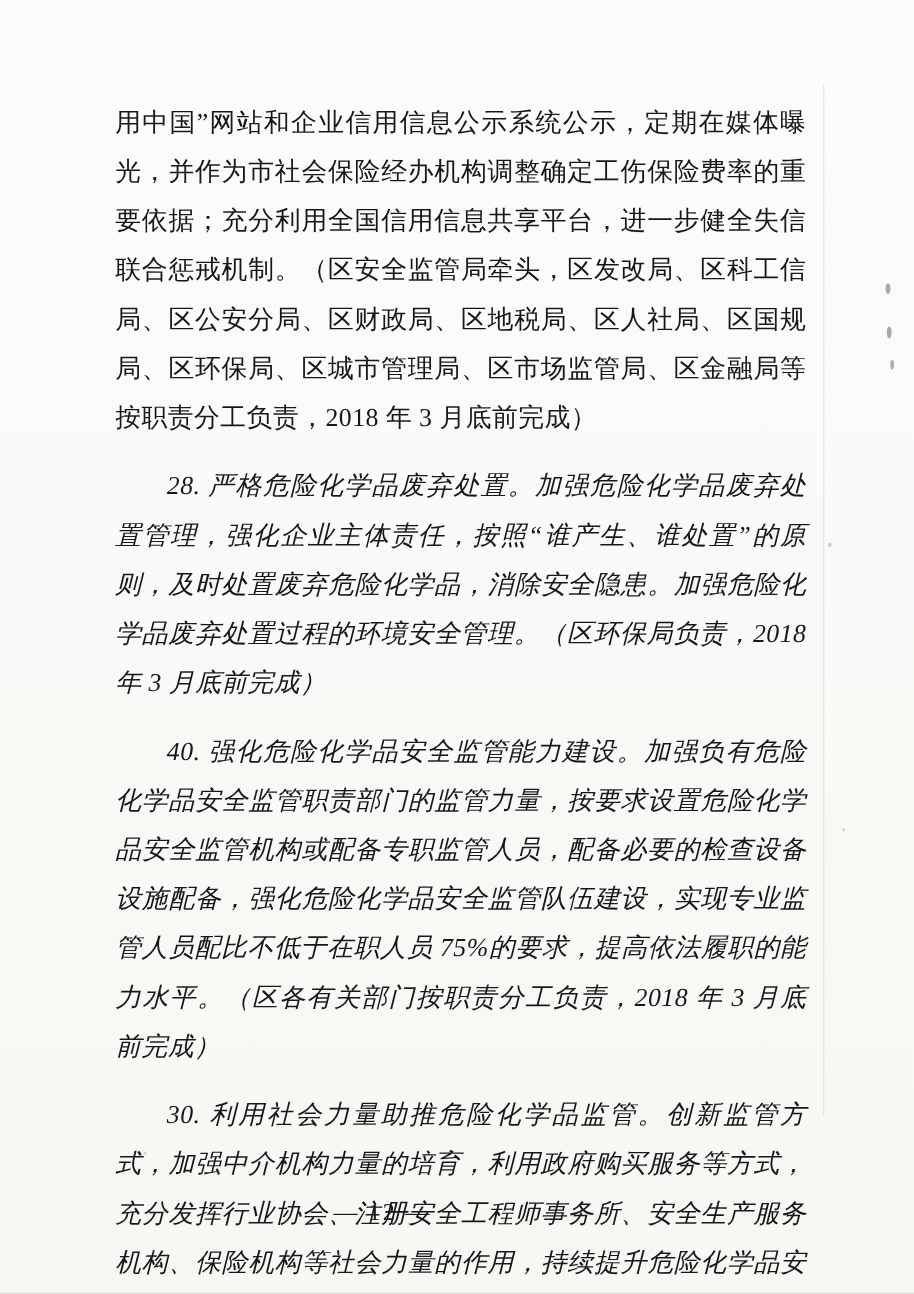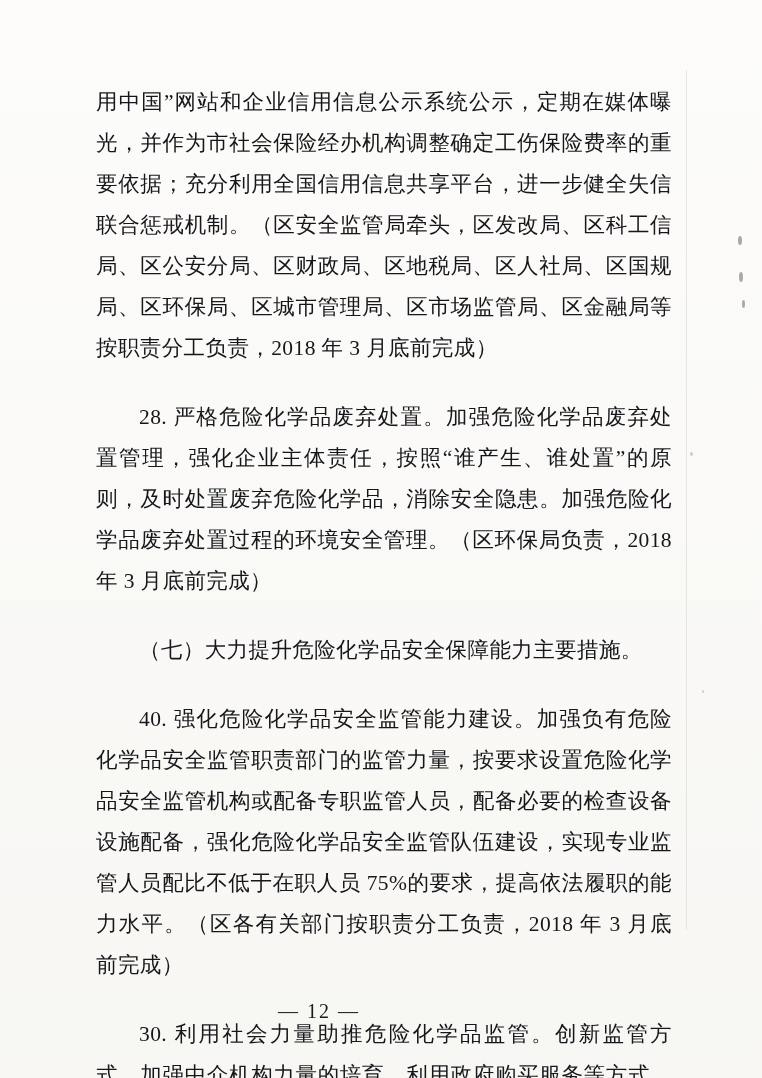--- a/index.html
+++ b/index.html
@@ -36,21 +36,22 @@
     line-height: 41px;
     letter-spacing: 0.4px;
     text-align: justify;
     text-justify: inter-character;
     color: #16171a;
   }
   .indent {
     text-indent: 43px;
   }
   .block-gap {
-    margin-top: 28px;
+    margin-top: 16px;
+    font-style: italic;
   }
   .page-number {
     position: absolute;
     left: 0;
     top: 1000px;
     width: 638px;
     text-align: center;
     font-size: 20px;
     letter-spacing: 2px;
     color: #1a1a1a;
@@ -90,21 +91,20 @@
   <div class="edge-mark" style="left:742px; top:300px; width:3px; height:8px;"></div>
   <div class="noise" style="left:690px; top:452px; width:3px; height:4px;"></div>
   <div class="noise" style="left:702px; top:690px; width:2px; height:3px;"></div>
   <div class="noise" style="left:120px; top:960px; width:2px; height:2px;"></div>
 
   <div class="content">
     <p class="para">用中国”网站和企业信用信息公示系统公示，定期在媒体曝光，并作为市社会保险经办机构调整确定工伤保险费率的重要依据；充分利用全国信用信息共享平台，进一步健全失信联合惩戒机制。（区安全监管局牵头，区发改局、区科工信局、区公安分局、区财政局、区地税局、区人社局、区国规局、区环保局、区城市管理局、区市场监管局、区金融局等按职责分工负责，2018 年 3 月底前完成）</p>
 
     <p class="para indent block-gap">28. 严格危险化学品废弃处置。加强危险化学品废弃处置管理，强化企业主体责任，按照“谁产生、谁处置”的原则，及时处置废弃危险化学品，消除安全隐患。加强危险化学品废弃处置过程的环境安全管理。（区环保局负责，2018 年 3 月底前完成）</p>
 
-    <p class="para indent block-gap">（七）大力提升危险化学品安全保障能力主要措施。</p>
 
     <p class="para indent block-gap">40. 强化危险化学品安全监管能力建设。加强负有危险化学品安全监管职责部门的监管力量，按要求设置危险化学品安全监管机构或配备专职监管人员，配备必要的检查设备设施配备，强化危险化学品安全监管队伍建设，实现专业监管人员配比不低于在职人员 75%的要求，提高依法履职的能力水平。（区各有关部门按职责分工负责，2018 年 3 月底前完成）</p>
 
     <p class="para indent block-gap">30. 利用社会力量助推危险化学品监管。创新监管方式，加强中介机构力量的培育，利用政府购买服务等方式，充分发挥行业协会、注册安全工程师事务所、安全生产服务机构、保险机构等社会力量的作用，持续提升危险化学品安全监管水平，增强监管效果。（区各有关部门按职责分工负责，持续推进）</p>
   </div>
 
   <div class="page-number">— 12 —</div>
 </div>
 
 </body></html>

